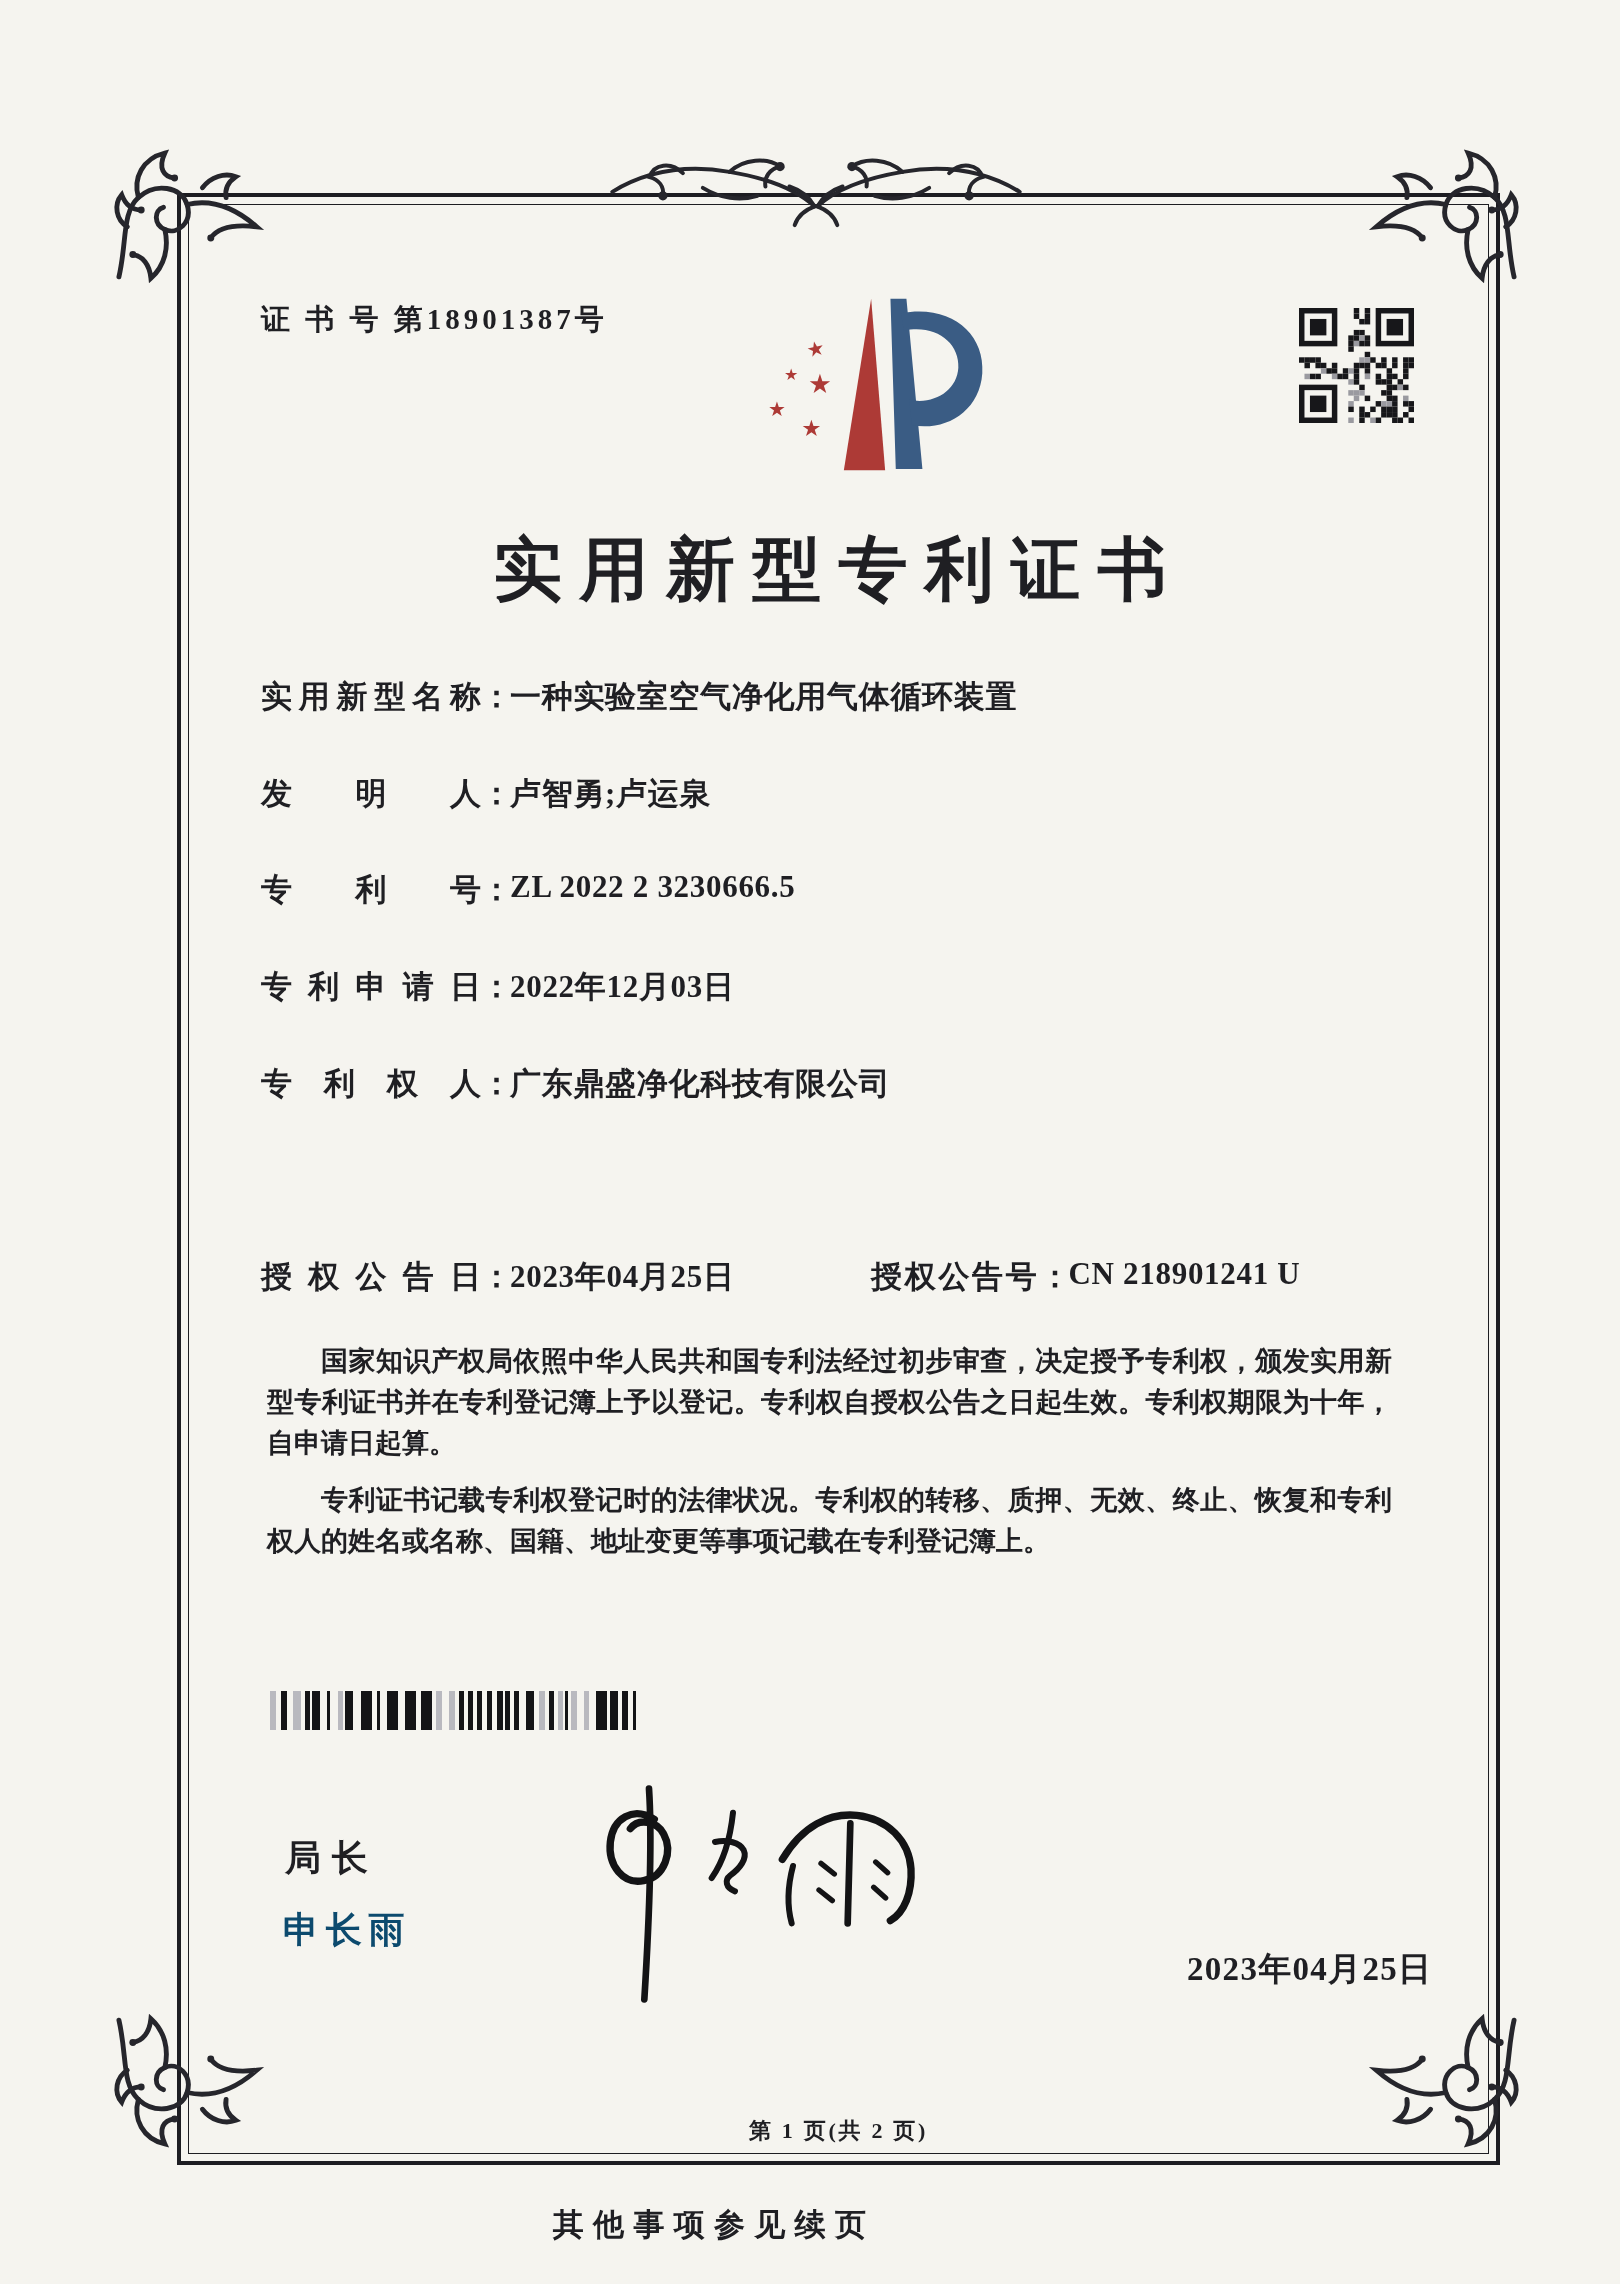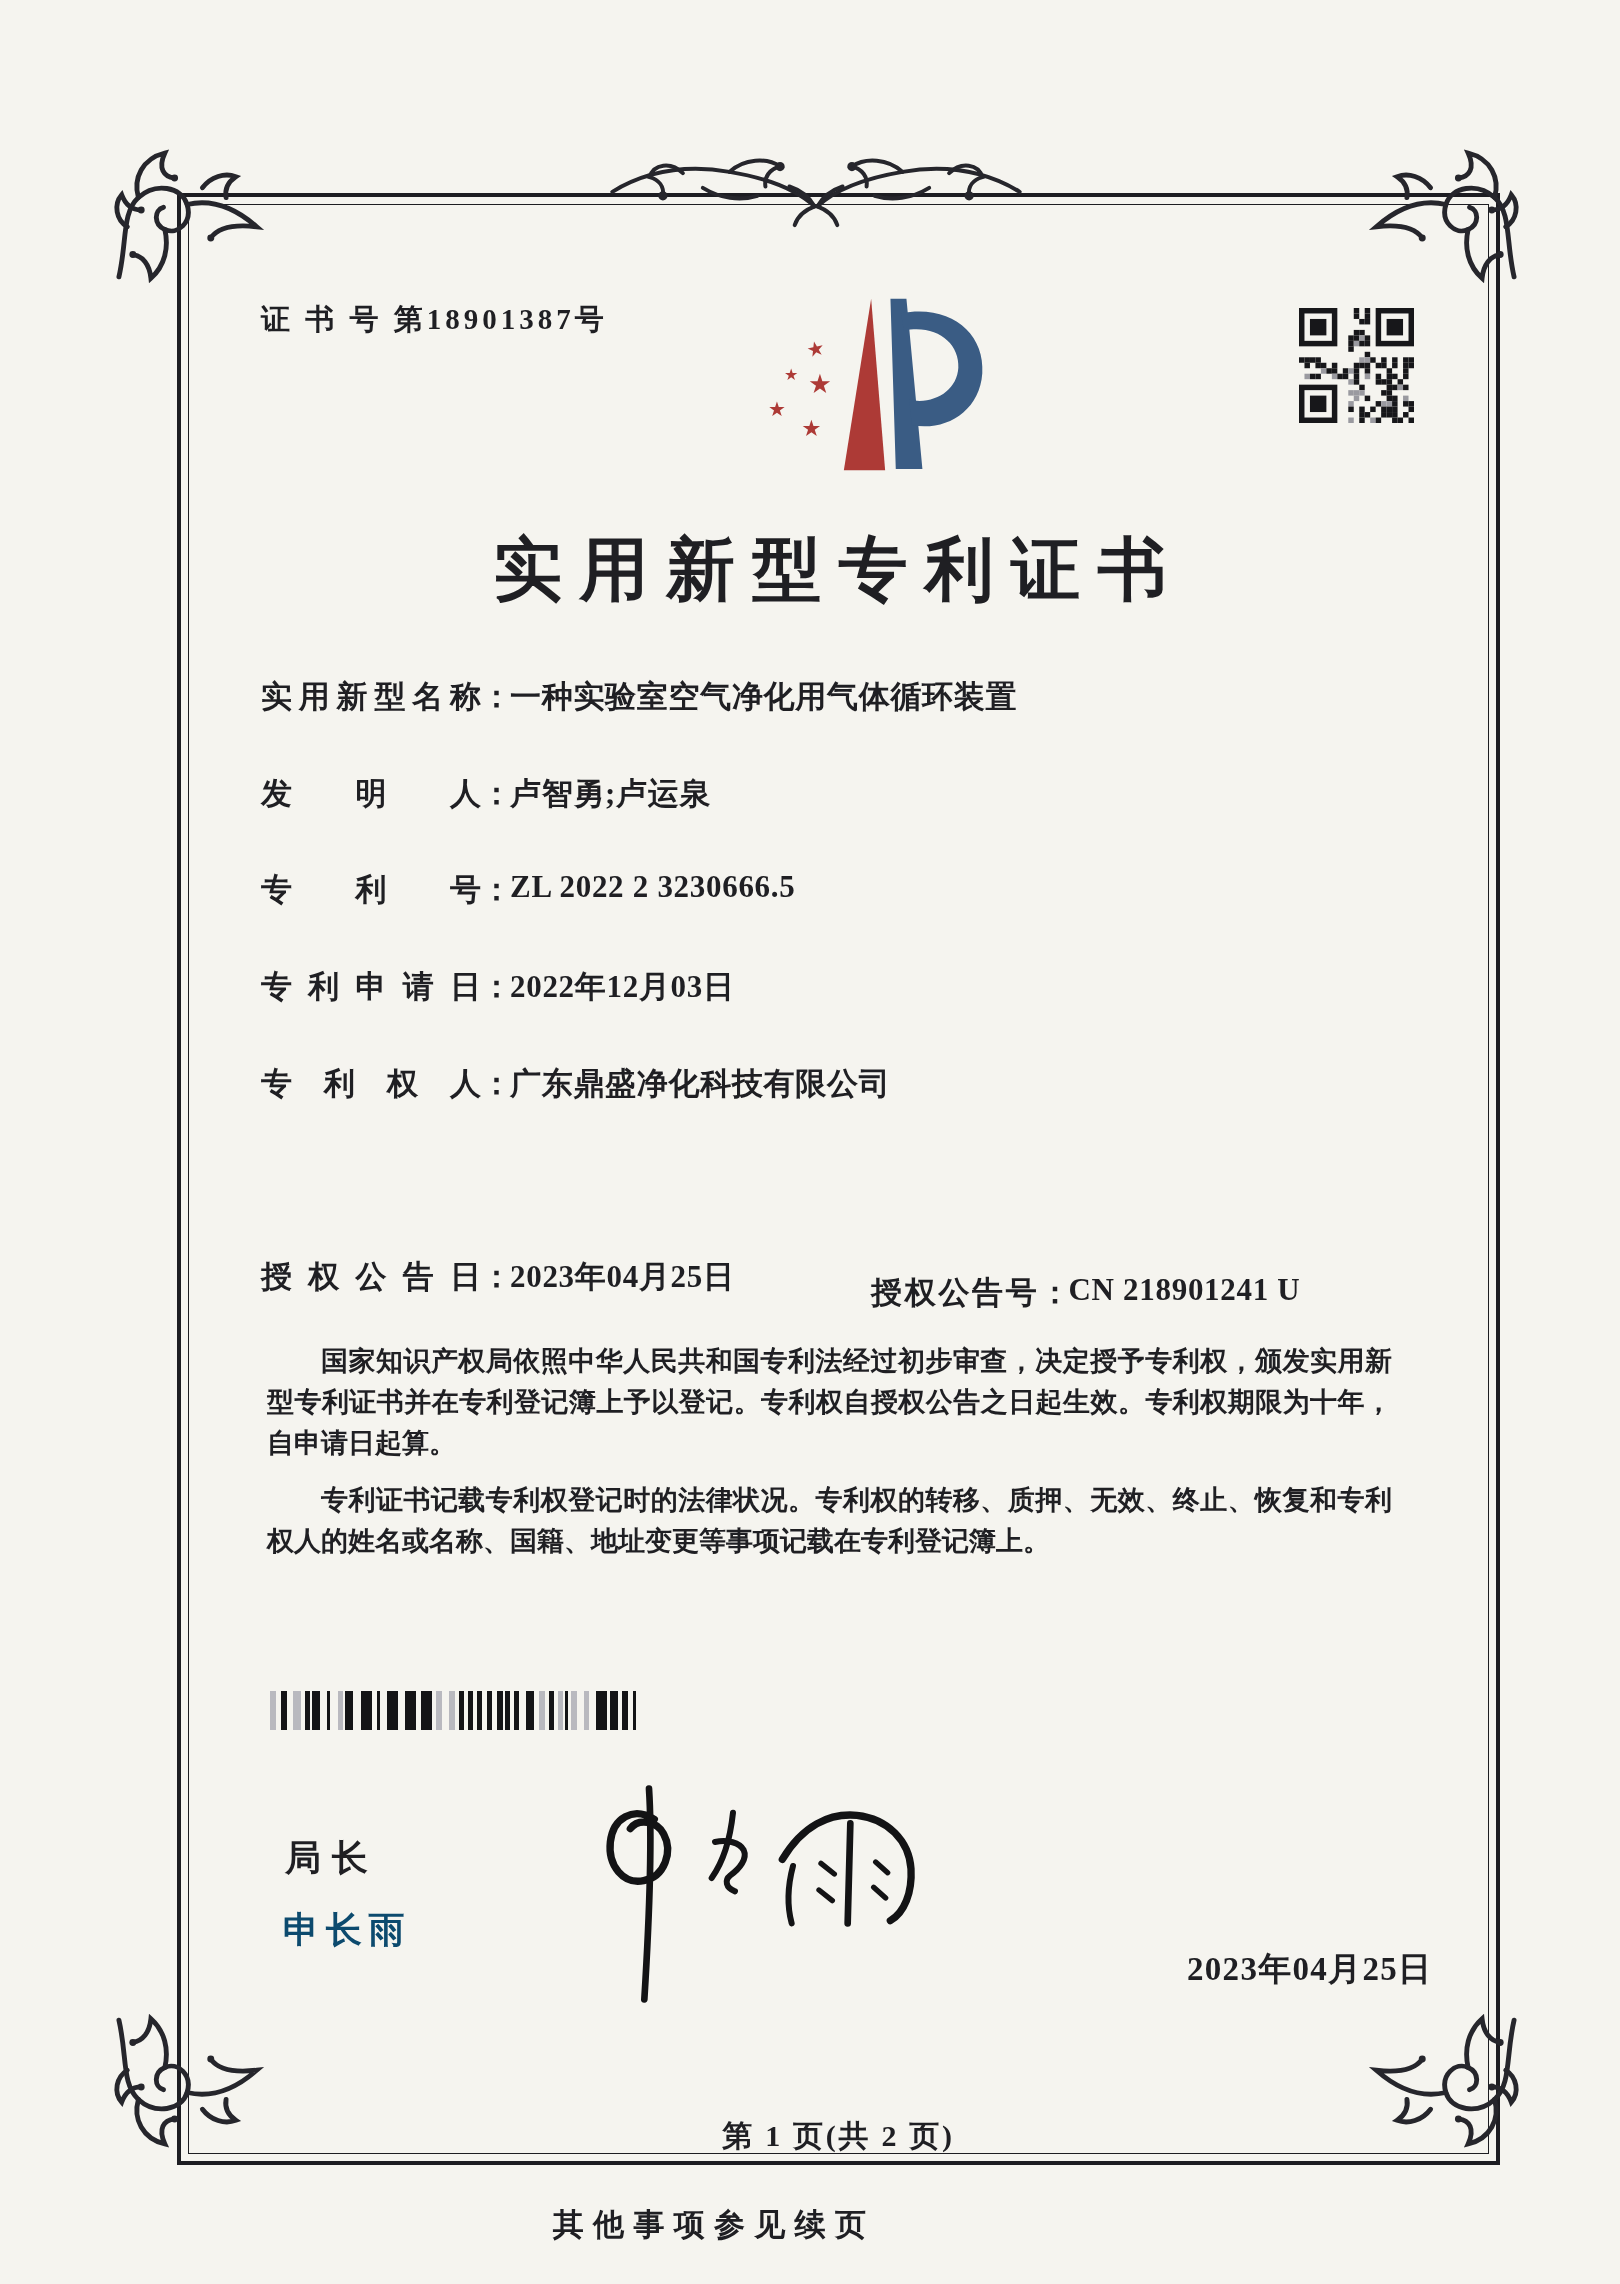--- a/index.html
+++ b/index.html
@@ -47,41 +47,41 @@
     position:absolute;left:261px;width:1146px;
     font-size:31px;font-weight:600;white-space:nowrap;
   }
   .flabel{
     display:inline-block;width:220px;vertical-align:top;
     text-align:justify;text-align-last:justify;
   }
   .fcolon{display:inline-block;width:29px;vertical-align:top;}
   .fvalue{display:inline-block;vertical-align:top;letter-spacing:0.7px;}
   .fvalue2{display:block;padding-left:249px;margin-top:22.7px;}
-  .frow-split .fgroup2{position:absolute;left:610px;top:16px;}
+  .frow-split .fgroup2{position:absolute;left:610px;top:0;}
   .frow-split .flabel2{display:inline-block;letter-spacing:2.7px;}
   
   .body-text{
     position:absolute;left:267px;top:1341px;width:1125px;
     font-size:27px;line-height:41px;font-weight:700;
     text-align:justify;
   }
   .body-text p{margin:0 0 16px 0;text-indent:2em;}
   
   .barcode{position:absolute;left:270px;top:1691px;width:373px;height:39px;}
   .barcode span{position:absolute;top:0;height:100%;}
   
   .signer-title{position:absolute;left:285px;top:1834px;font-size:36px;font-weight:700;letter-spacing:10.7px;}
   .signer-name{position:absolute;left:283px;top:1906px;font-size:36px;font-weight:700;letter-spacing:6.7px;color:#0c4a6e;text-align:right;}
   .signature{position:absolute;left:513px;top:1778px;width:440px;height:230px;}
   .issue-date{position:absolute;left:1187px;top:1947px;font-size:33px;font-weight:600;letter-spacing:1.3px;}
   
   .page-info{
     position:absolute;left:177px;top:2116px;width:1323px;
-    text-align:center;font-size:30px;font-weight:600;letter-spacing:2.7px;
+    text-align:center;font-size:22px;font-weight:600;letter-spacing:2.7px;
   }
   .footer-note{
     position:absolute;left:0;top:2204px;width:1428px;
     text-align:center;font-size:31px;font-weight:700;letter-spacing:9.3px;
   }
 </style>
 </head>
 <body>
 
 <div class="page">

